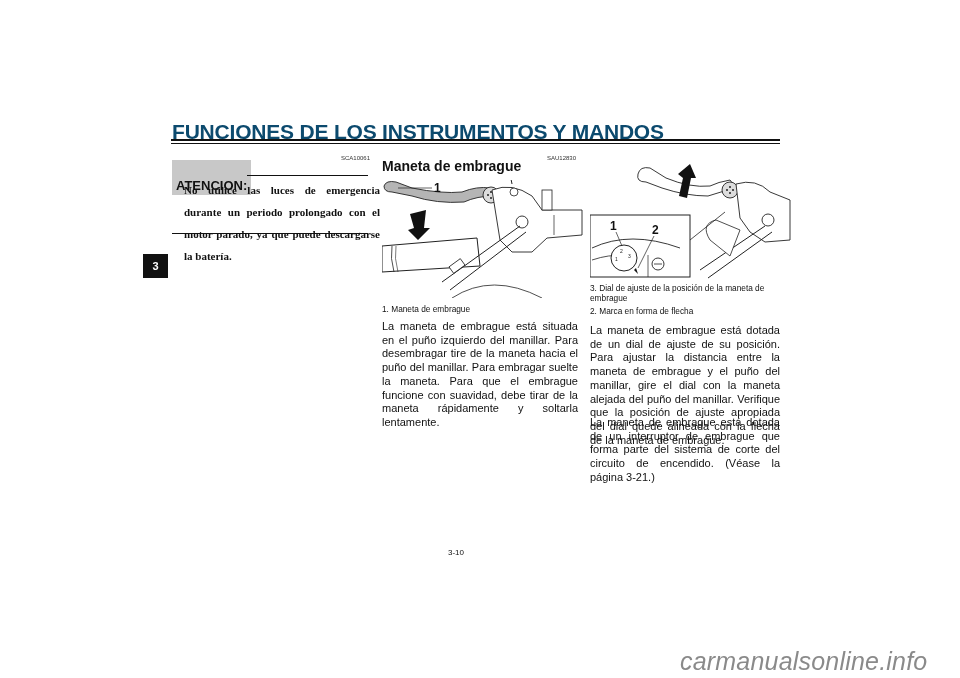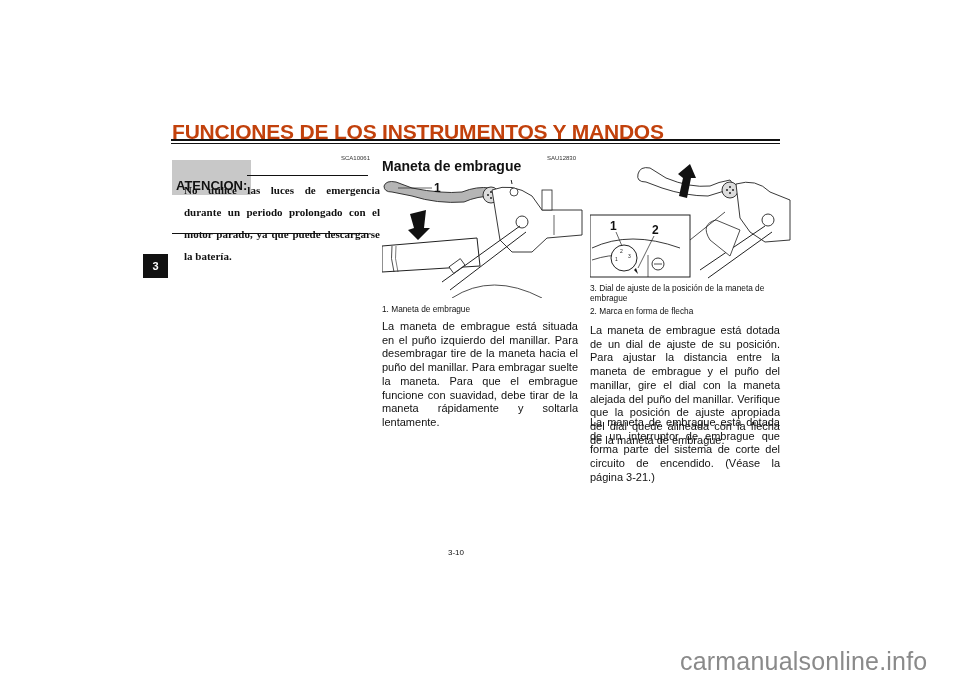--- a/index.html
+++ b/index.html
@@ -1,31 +1,31 @@
 <!DOCTYPE html>
 <html><head>
 <meta charset="utf-8">
 <style>
   html, body { margin:0; padding:0; background:#fff; }
   body { width:960px; height:678px; position:relative; overflow:hidden; font-family:"Liberation Sans", sans-serif; color:#111; }
   .abs { position:absolute; }
-  .title { left:172px; top:120px; font-size:21px; font-weight:bold; letter-spacing:-0.2px; color:#c2410c; white-space:nowrap; }
+  .title { left:172px; top:120px; font-size:21px; font-weight:bold; letter-spacing:-0.2px; color:#0c4a6e; white-space:nowrap; }
   .rule1 { left:171px; top:139px; width:609px; height:2px; background:#111; }
   .rule2 { left:171px; top:143px; width:609px; height:1px; background:#111; }
   .code { font-size:6px; color:#333; }
   .chap { left:143px; top:254px; width:25px; height:24px; background:#111; color:#fff; font-weight:bold; font-size:11px; display:flex; align-items:center; justify-content:center; }
   .atn-label { left:172px; top:160px; background:#c8c8c8; font-weight:bold; font-size:13px; padding:18px 4px 2px 4px; color:#111; }
   .atn-line { left:247px; top:175px; width:121px; height:1px; background:#111; }
   .atn-text { left:184px; top:179px; width:196px; font-weight:bold; font-size:11px; line-height:22px; text-align:justify;font-family:Liberation Serif, serif; }
   .atn-bottom { left:172px; top:233px; width:196px; height:1px; background:#111; }
   .sec-title { left:382px; top:158px; font-weight:bold; font-size:14px;text-align:right; }
   .caption { font-size:8.3px; line-height:10px; color:#111; }
   .body-text { font-size:11px; line-height:13.7px; text-align:justify; }
   .pagenum { left:448px; top:548px; font-size:8px; }
-  .watermark { left:680px; top:647px; font-size:25px; color:#8a8a8a; white-space:nowrap; letter-spacing:0.2px; }
+  .watermark { left:680px; top:647px; font-size:25px; color:#8a8a8a; white-space:nowrap; letter-spacing:0.2px;font-style:italic; }
   svg { display:block; }
 </style>
 </head>
 <body>
 
 <div class="abs title">FUNCIONES DE LOS INSTRUMENTOS Y MANDOS</div>
 <div class="abs rule1"></div>
 <div class="abs rule2"></div>
 
 <div class="abs chap">3</div>

